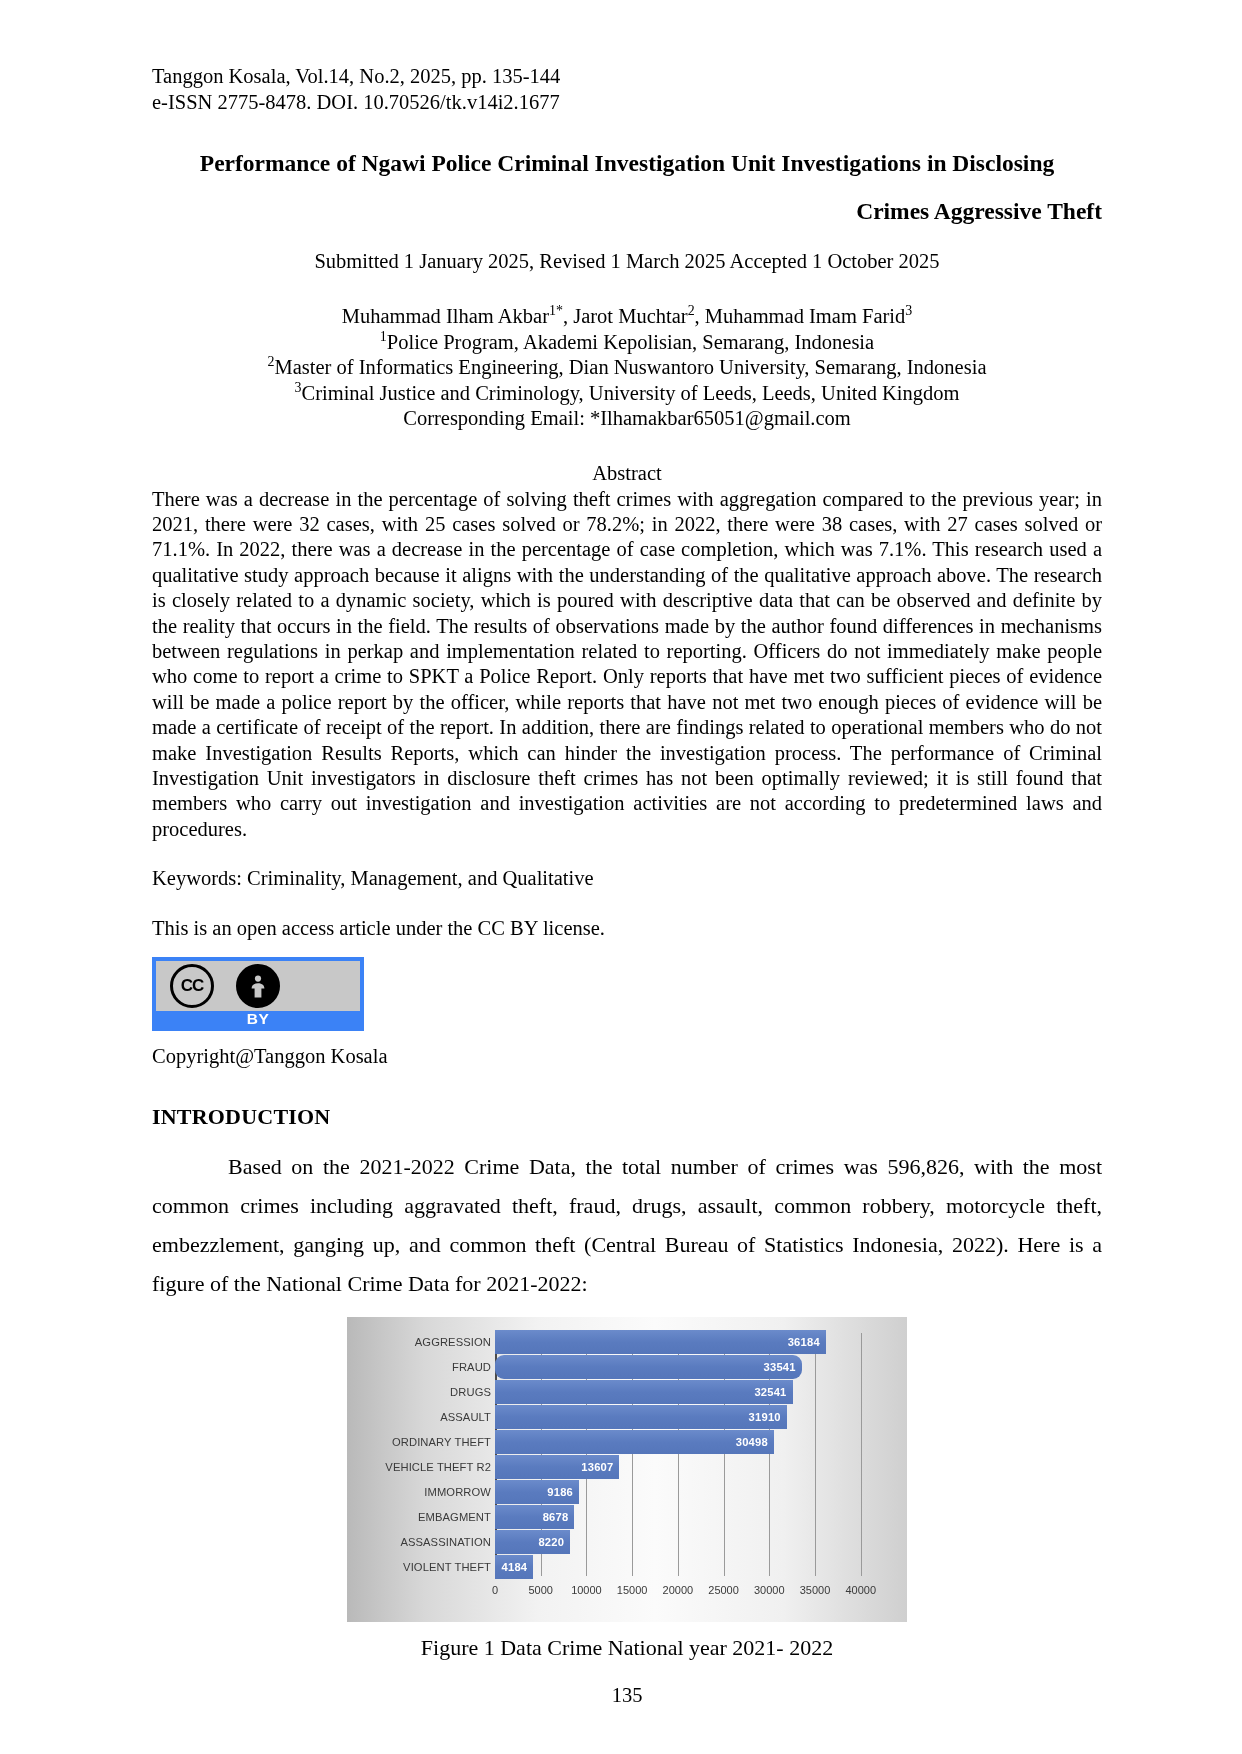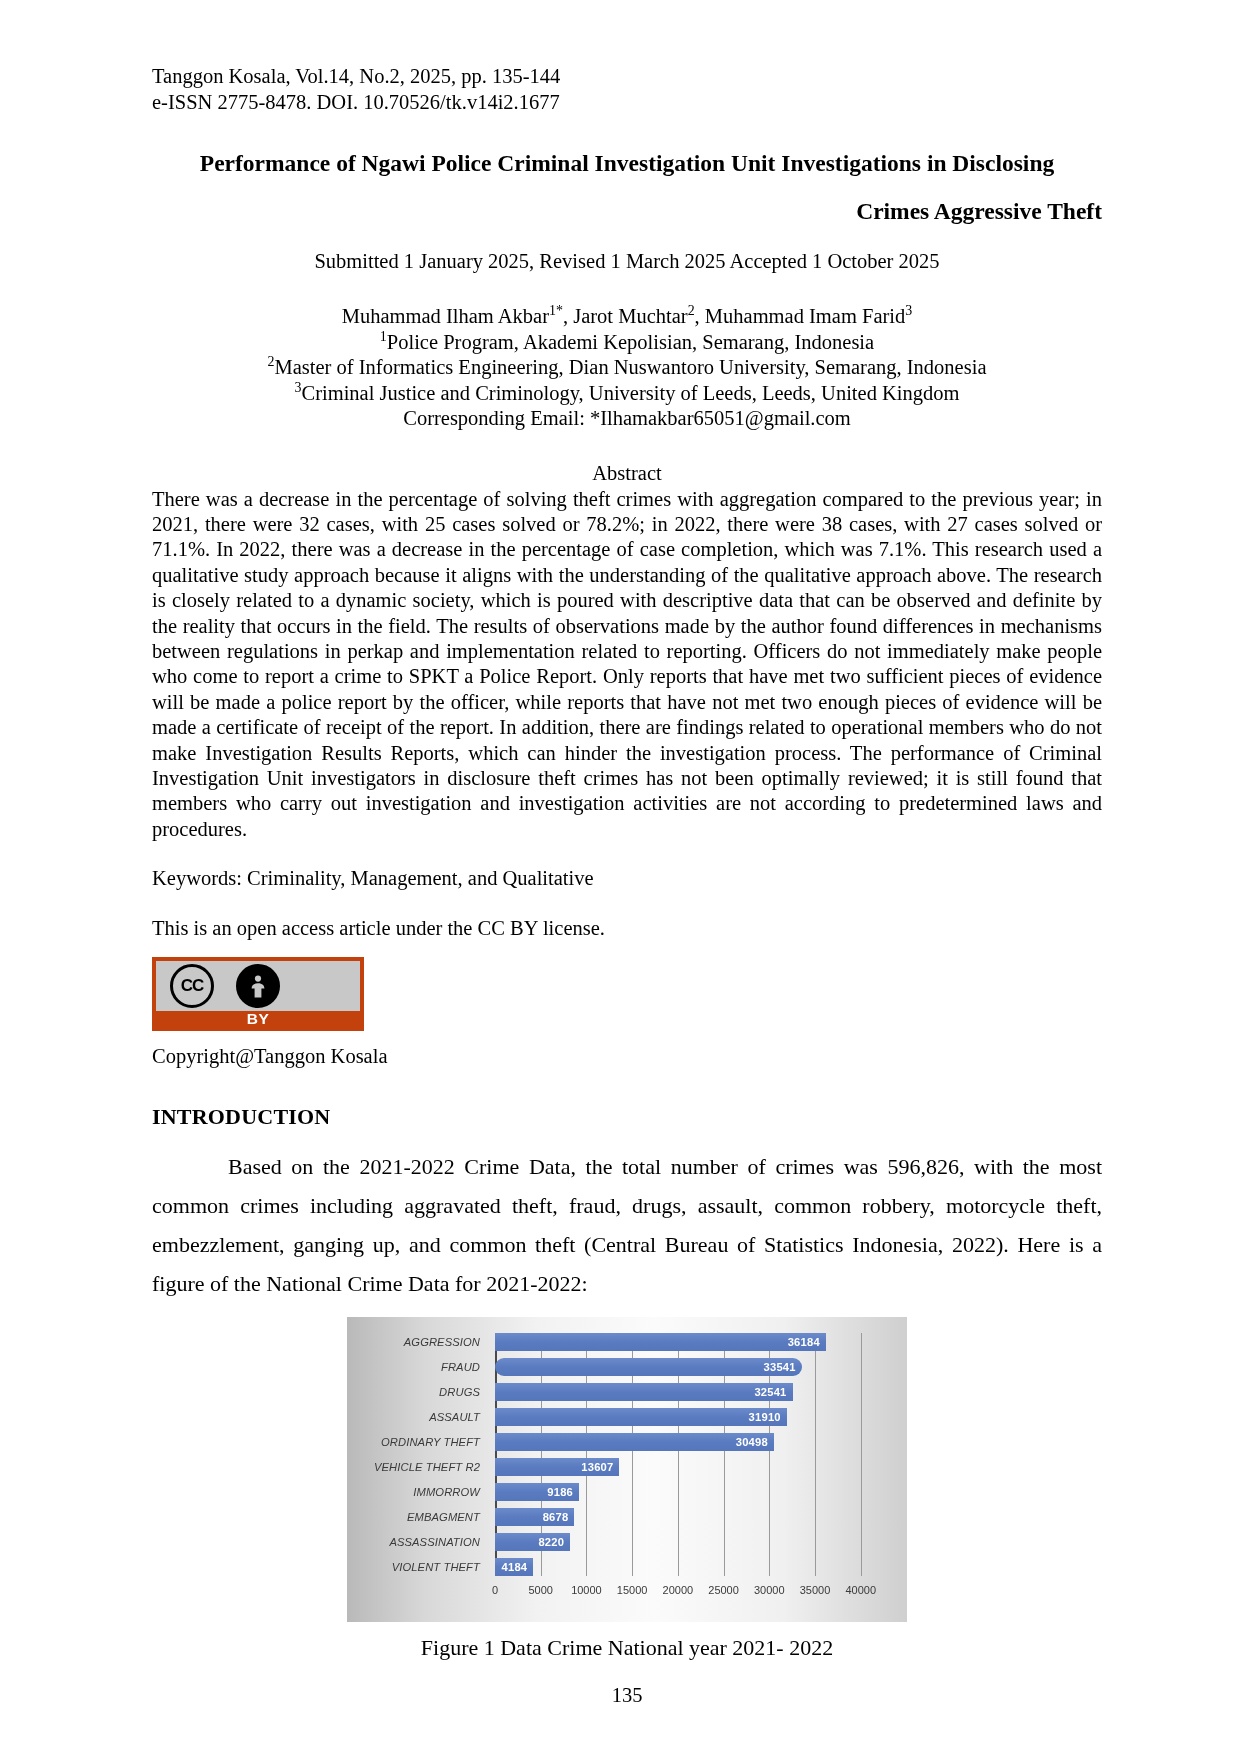--- a/index.html
+++ b/index.html
@@ -75,21 +75,21 @@
     margin-top: 24px;
     font-size: 20.5px;
     line-height: 26px;
   }
 
   
   .cc-badge {
     margin-top: 16px;
     width: 212px;
     height: 74px;
-    background: #c2410c;
+    background: #3b82f6;
     position: relative;
     display: block;
   }
   .cc-inner {
     position: absolute;
     left: 4px; top: 4px;
     width: 204px; height: 50px;
     background: #c8c8c8;
     display: flex;
     align-items: center;
@@ -188,29 +188,28 @@
   }
   .row {
     position: relative;
     height: 18px;
     display: flex;
     align-items: center;
   }
   .row-label {
     position: absolute;
     right: 100%;
-    margin-right: 15px;
+    margin-right: 4px;
     white-space: nowrap;
     font-size: 11.2px;
     color: #3a3a3a;
     letter-spacing: 0.1px;
-    font-style: italic;
   }
   .bar {
-    height: 18px;
+    height: 24px;
     background: #5b7dc0;
     background: linear-gradient(to bottom, #6b8bcb 0%, #5a7bbf 50%, #5576ba 100%);
     display: flex;
     align-items: center;
     justify-content: flex-end;
     padding-right: 6px;
     color: #ffffff;
     font-size: 11.2px;
     font-weight: bold;
     letter-spacing: 0.2px;

